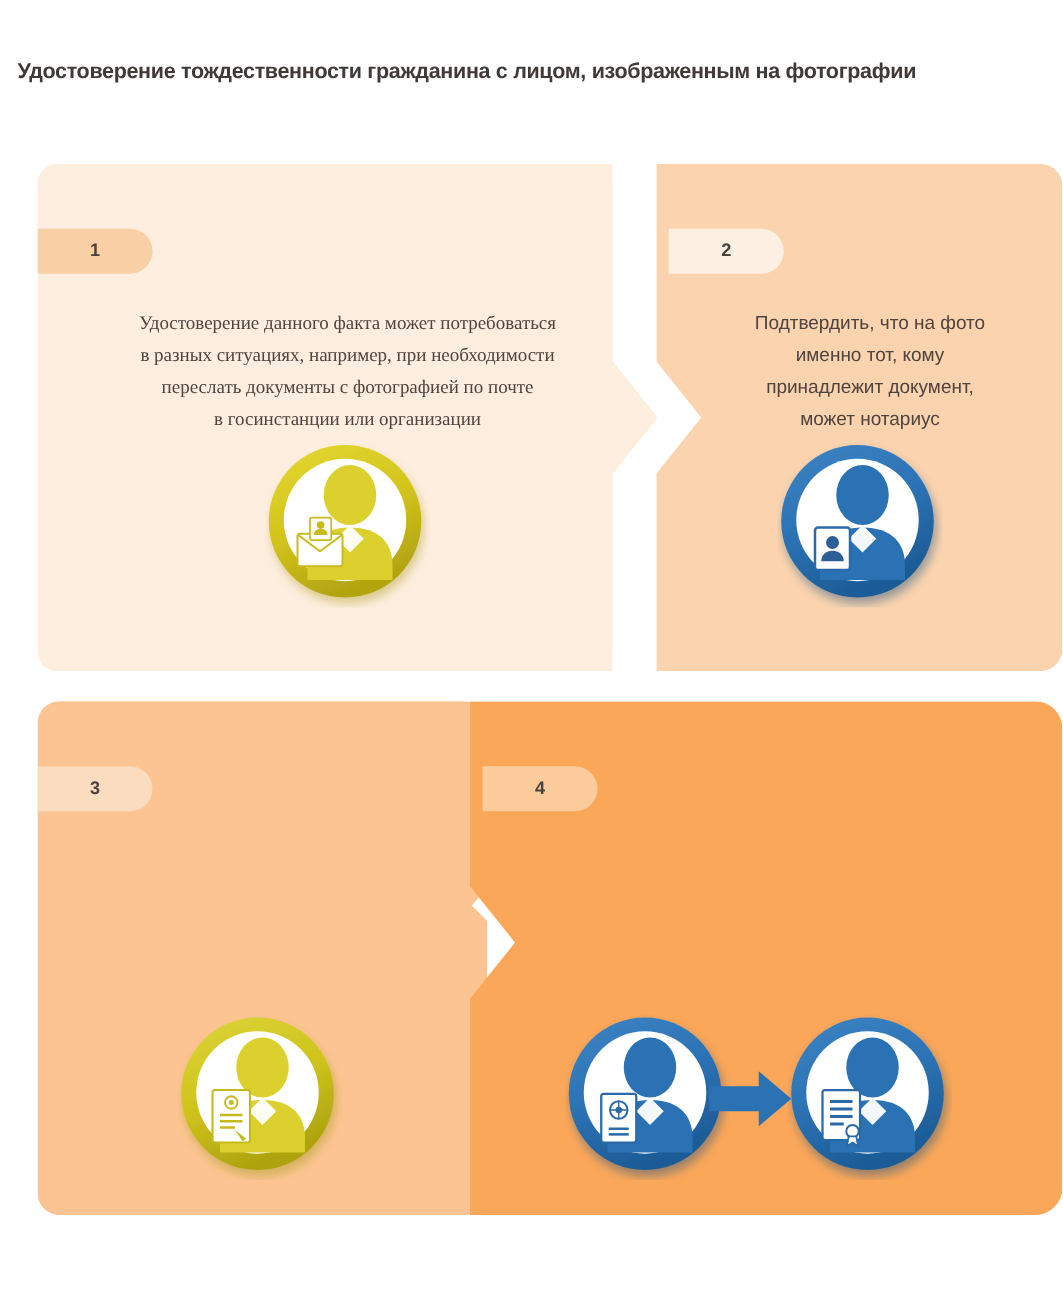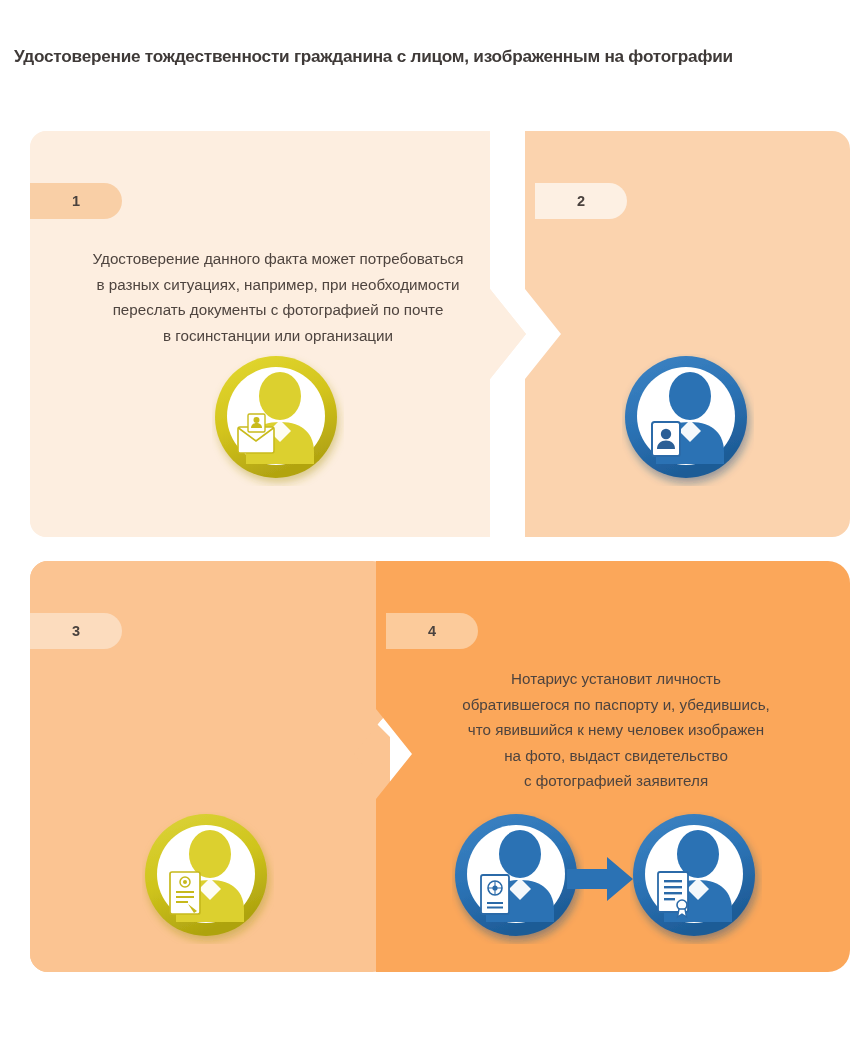--- a/index.html
+++ b/index.html
@@ -91,21 +91,21 @@
   <div class="page-title">Удостоверение тождественности гражданина с лицом, изображенным на фотографии</div>
 
   <div class="card" style="left:30px; top:131px; width:496px; height:406px;">
     <svg class="card-bg" width="496" height="406" viewBox="0 0 496 406">
       <path d="M16,0 H460 a0,0 0 0 1 0,0 L460,158 L496,203 L460,248 L460,406 H16 A16,16 0 0 1 0,390 V16 A16,16 0 0 1 16,0 Z" transform="translate(0,0)" fill="#fdeee0"></path>
       <path d="M18,0 H444 A16,16 0 0 1 460,16 V158 L496,203 L460,248 V390 A16,16 0 0 1 444,406 H18 A18,18 0 0 1 0,388 V18 A18,18 0 0 1 18,0 Z" fill="#fdeee0"></path>
     </svg>
     <div class="card-num" style="top:52px; background:#f9cfa6;">
       <span>1</span>
     </div>
-    <div class="card-text" style="left:18px; top:115px; width:460px;">Удостоверение данного факта может потребоваться
+    <div class="card-text" style="left:18px; top:115px; width:460px;font-family:Liberation Serif, serif;">Удостоверение данного факта может потребоваться
 в разных ситуациях, например, при необходимости
 переслать документы с фотографией по почте
 в госинстанции или организации</div>
 
     <div class="icon-wrap" style="left:182px; top:223px; width:132px; height:132px;">
       <svg class="icon-svg" width="132" height="132" viewBox="0 0 132 132">
         <defs>
           <filter id="sh1" x="-25%" y="-25%" width="160%" height="160%">
             <feDropShadow dx="2" dy="5" stdDeviation="4" flood-color="#b09d22" flood-opacity="0.45"></feDropShadow>
           </filter>
@@ -133,20 +133,24 @@
     </div>
   </div>
 
   <div class="card" style="left:525px; top:131px; width:325px; height:406px;">
     <svg class="card-bg" width="325" height="406" viewBox="0 0 325 406">
       <path d="M0,0 H307 A18,18 0 0 1 325,18 V388 A18,18 0 0 1 307,406 H0 L0,248 L36,203 L0,158 Z" fill="#fbd3ae"></path>
     </svg>
     <div class="card-num" style="top:52px; left:10px; background:#fdf0e3;">
       <span>2</span>
     </div>
+    <div class="card-text" style="left:26px; top:115px; width:290px;">Подтвердить, что на фото
+именно тот, кому
+принадлежит документ,
+может нотариус</div>
 
     <div class="icon-wrap" style="left:97px; top:223px; width:132px; height:132px;">
       <svg class="icon-svg" width="132" height="132" viewBox="0 0 132 132">
         <defs>
           <filter id="sh2" x="-25%" y="-25%" width="160%" height="160%">
             <feDropShadow dx="2" dy="5" stdDeviation="4" flood-color="#1b4f80" flood-opacity="0.45"></feDropShadow>
           </filter>
           <linearGradient id="ring2" x1="0" y1="0" x2="0.4" y2="1">
             <stop offset="0%" stop-color="#3d84c4"></stop>
             <stop offset="55%" stop-color="#2b72b4"></stop>
@@ -210,25 +214,20 @@
     </div>
   </div>
 
   <div class="card" style="left:376px; top:561px; width:474px; height:411px;">
     <svg class="card-bg" width="474" height="411" viewBox="0 0 474 411">
       <path d="M0,0 H452 A22,22 0 0 1 474,22 V389 A22,22 0 0 1 452,411 H0 L0,238 L36,193 L0,148 Z" fill="#fba75a"></path>
     </svg>
     <div class="card-num" style="top:52px; left:10px; background:#fccb9b;">
       <span>4</span>
     </div>
-    <div class="card-text" style="left:26px; top:105px; width:428px;">Нотариус установит личность
-обратившегося по паспорту и, убедившись,
-что явившийся к нему человек изображен
-на фото, выдаст свидетельство
-с фотографией заявителя</div>
 
     <div class="icon-wrap" style="left:76px; top:251px; width:132px; height:132px;">
       <svg class="icon-svg" width="132" height="132" viewBox="0 0 132 132">
         <defs>
           <filter id="sh4" x="-25%" y="-25%" width="160%" height="160%">
             <feDropShadow dx="2" dy="5" stdDeviation="4" flood-color="#1b4f80" flood-opacity="0.45"></feDropShadow>
           </filter>
           <linearGradient id="ring4" x1="0" y1="0" x2="0.4" y2="1">
             <stop offset="0%" stop-color="#3d84c4"></stop>
             <stop offset="55%" stop-color="#2b72b4"></stop>

